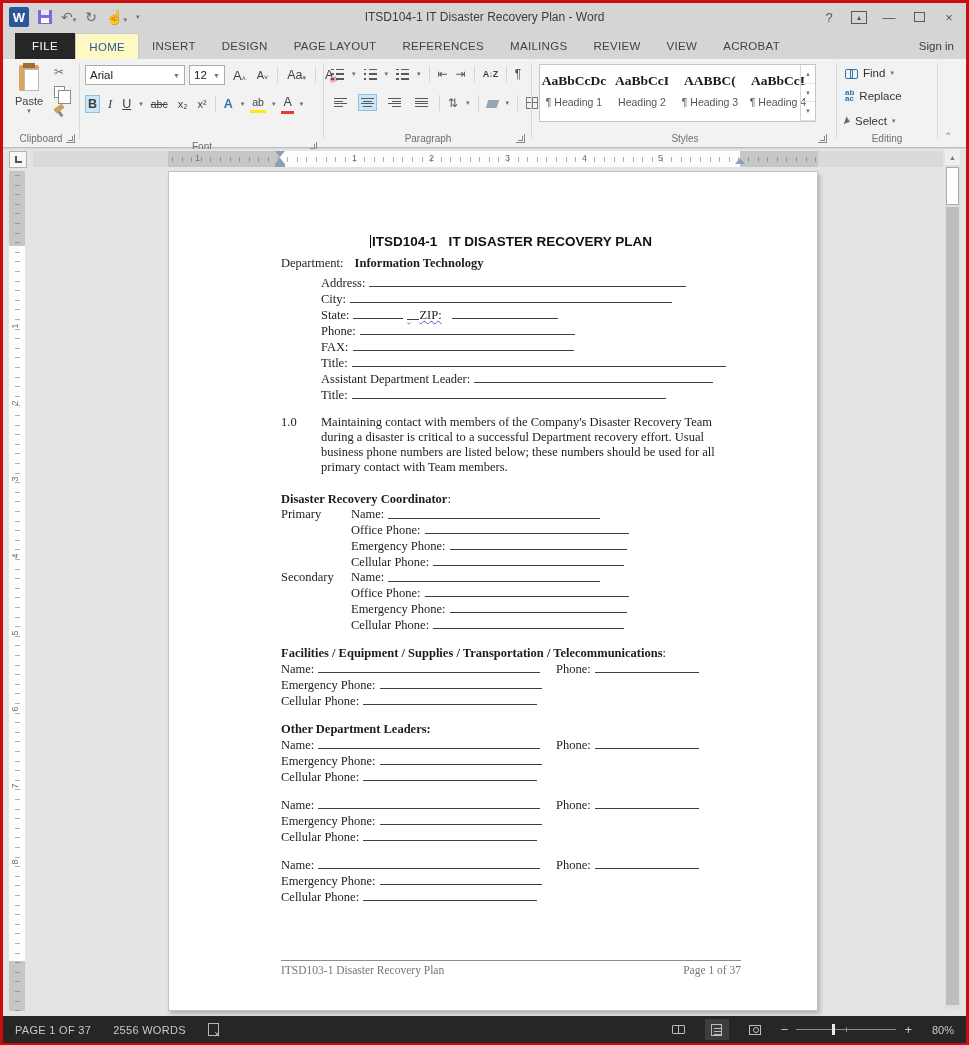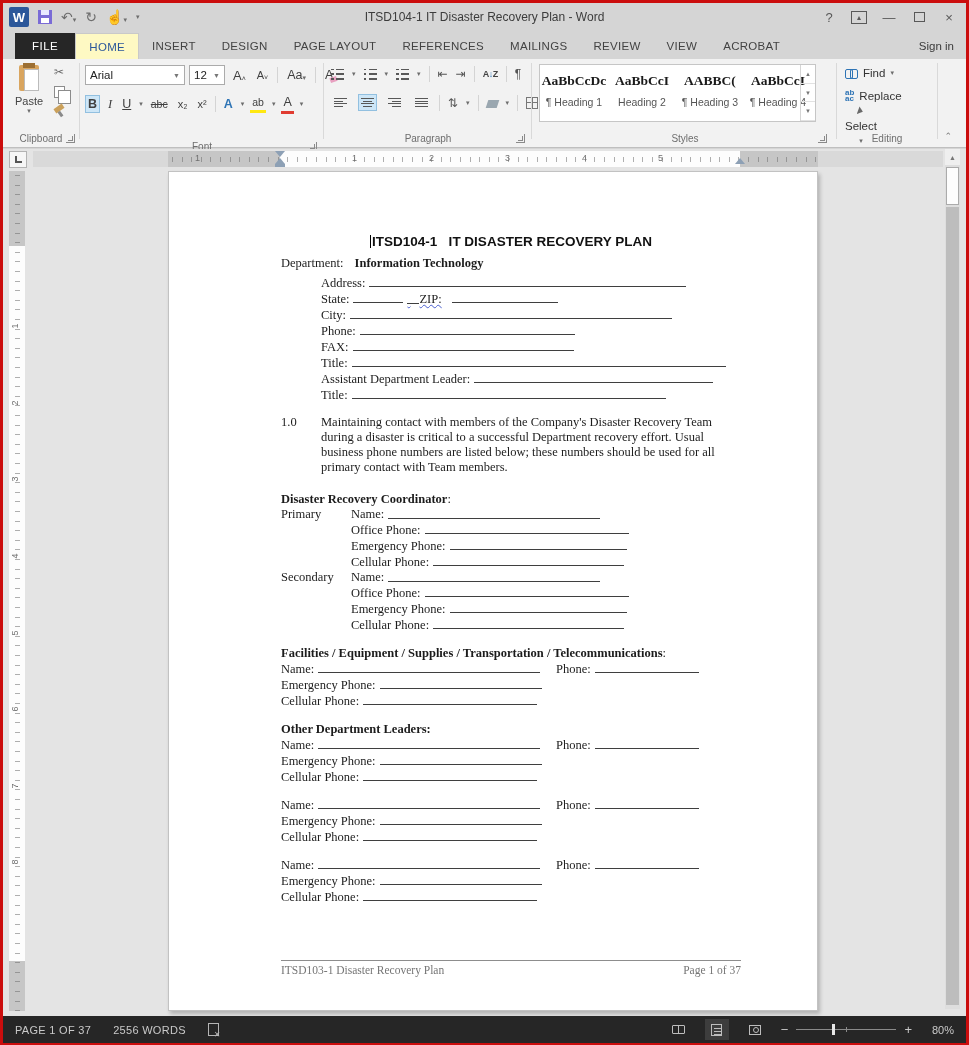--- a/index.html
+++ b/index.html
@@ -396,21 +396,21 @@
     <div class="g-edit">
       <div class="edit-row" style="top:8px;">
         <span class="binoc"></span>
         <span>Find</span>
           <span class="mini-caret">▾</span>
       </div>
       <div class="edit-row" style="top:31px;">
         <span class="rep-ic">ab<br>ac</span>
         <span>Replace</span>
       </div>
-      <div class="edit-row" style="top:48px;flex-direction:column;">
+      <div class="edit-row" style="top:56px;">
         <span class="sel-arrow"></span>
         <span>Select</span>
           <span class="mini-caret">▾</span>
       </div>
       <div class="grp-label">Editing</div>
     </div>
     <span class="gsep" style="left:934px;"></span>
     <span class="collapse">⌃</span>
   </div>
 
@@ -454,22 +454,22 @@
 
 
         <div class="doc-title"><span class="caret"></span><span>ITSD104-1   IT DISASTER RECOVERY PLAN</span></div>
 
         <div class="dept-row">
           <span class="lbl">Department:</span>
           <span class="b" style="margin-left:8px;">Information Technology</span>
         </div>
 
         <div class="frow" style="margin-top:4px;"><span class="lbl">Address:</span><span class="u" style="width:317px;"></span></div>
+        <div class="frow"><span class="lbl">City:</span><span class="u" style="width:322px;"></span></div>
         <div class="frow"><span class="lbl">State:</span><span class="u" style="width:50px;"></span><span class="u wseg wavy">&nbsp;</span><span class="lbl wavy">ZIP:</span><span class="u" style="width:106px;margin-left:10px;"></span></div>
-        <div class="frow"><span class="lbl">City:</span><span class="u" style="width:322px;"></span></div>
         <div class="frow"><span class="lbl">Phone:</span><span class="u" style="width:215px;"></span></div>
         <div class="frow"><span class="lbl">FAX:</span><span class="u" style="width:221px;"></span></div>
         <div class="frow"><span class="lbl">Title:</span><span class="u" style="width:374px;"></span></div>
         <div class="frow"><span class="lbl">Assistant Department Leader:</span><span class="u" style="width:239px;"></span></div>
         <div class="frow"><span class="lbl">Title:</span><span class="u" style="width:314px;"></span></div>
 
         <div class="para">
           <span class="para-num">1.0</span>
           <span class="para-txt">Maintaining contact with members of the Company's Disaster Recovery Team during a disaster is critical to a successful Department recovery effort. Usual business phone numbers are listed below; these numbers should be used for all primary contact with Team members.</span>
         </div>

